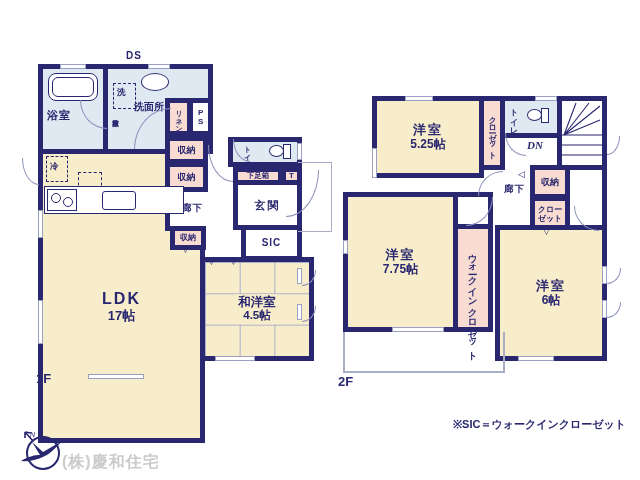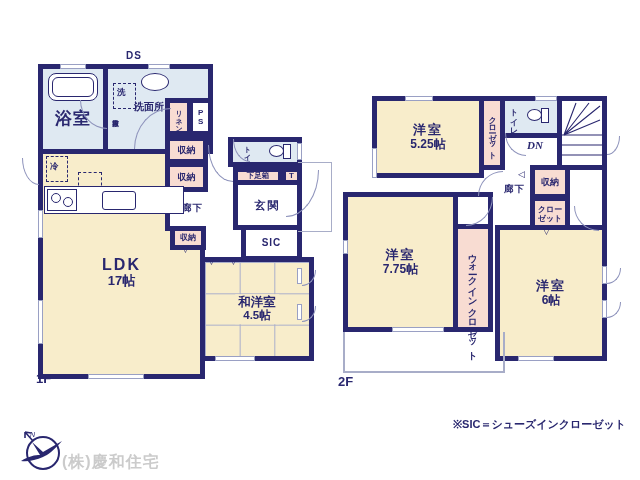--- a/index.html
+++ b/index.html
@@ -45,30 +45,30 @@
   .updn{font-family:"Liberation Serif",serif;font-style:italic;font-weight:700;}
   .tri{position:absolute;font-size:9px;color:var(--txt);line-height:1;}
   .note{position:absolute;font-weight:600;}
   .company{position:absolute;font-weight:700;color:#cbcbcb;letter-spacing:1px;}
 </style>
 </head>
 <body>
 
 <div id="canvas">
 
-  <div class="room r-cream" style="left:38px;top:149px;width:167px;height:230px">
+  <div class="room r-cream" style="left:38px;top:149px;width:167px;height:294px">
     <div class="lbl cc" style="top:54%">
       <div style="font-size:16px;letter-spacing:2px">LDK</div>
       <div style="font-size:13px">17帖</div>
     </div>
   </div>
 
   <div class="room r-blue" style="left:38px;top:64px;width:70px;height:90px">
     <div class="bathtub" style="left:5px;top:4px;width:48px;height:26px"></div>
-    <div class="lbl" style="left:12px;top:40px;font-size:17px;letter-spacing:1px">浴室</div>
+    <div class="lbl" style="left:4px;top:40px;font-size:11px;letter-spacing:1px">浴室</div>
   </div>
   <div class="room r-blue" style="left:103px;top:64px;width:110px;height:90px">
     <div class="dash" style="left:5px;top:14px;width:23px;height:26px">
       <span class="lbl" style="left:3px;top:4px;font-size:8.5px">洗</span>
     </div>
     <div class="sink" style="left:33px;top:4px;width:26px;height:16px"></div>
     <div class="lbl" style="left:26px;top:32px;font-size:10px">洗面所</div>
     <div class="lbl vlbl" style="left:4px;top:46px;height:26px;font-size:6.5px;letter-spacing:0">床下点検口</div>
   </div>
 
@@ -235,21 +235,21 @@
   <div class="win" style="left:535px;top:96px;width:22px;height:5px"></div>
   <div class="win" style="left:602px;top:266px;width:5px;height:18px"></div>
   <div class="win" style="left:602px;top:300px;width:5px;height:18px"></div>
   <div class="win" style="left:518px;top:356px;width:36px;height:5px"></div>
   <div class="win" style="left:343px;top:240px;width:5px;height:14px"></div>
 
   <div class="lbl" style="left:338px;top:375px;font-size:13px">2F</div>
   <span class="tri" style="left:543px;top:227px">▽</span>
   <span class="tri" style="left:518px;top:170px">◁</span>
 
-  <div class="note" style="right:14px;top:416px;font-size:11px">※SIC＝シューズインクローゼット</div>
+  <div class="note" style="right:14px;top:416px;font-size:11px">※SIC＝ウォークインクローゼット</div>
 
   <svg width="46" height="46" viewBox="0 0 46 46" style="position:absolute;left:18px;top:428px">
     <circle cx="25" cy="25" r="16" fill="none" stroke="#29276f" stroke-width="2"></circle>
     <path d="M3 33 C11 28 17 27 22 27 L14 14 L25 24 L44 13 C36 22 30 27 25 29 C18 32 10 34 3 33 Z" fill="#29276f"></path>
     <path d="M15 13 L7 4 M7 4 L7 10 M7 4 L13 5" stroke="#29276f" stroke-width="1.6" fill="none"></path>
     <text x="12" y="9" font-size="7" font-style="italic" fill="#29276f">N</text>
   </svg>
   <div class="company" style="left:62px;top:452px;font-size:16px">(株)慶和住宅</div>
 
 </div>

